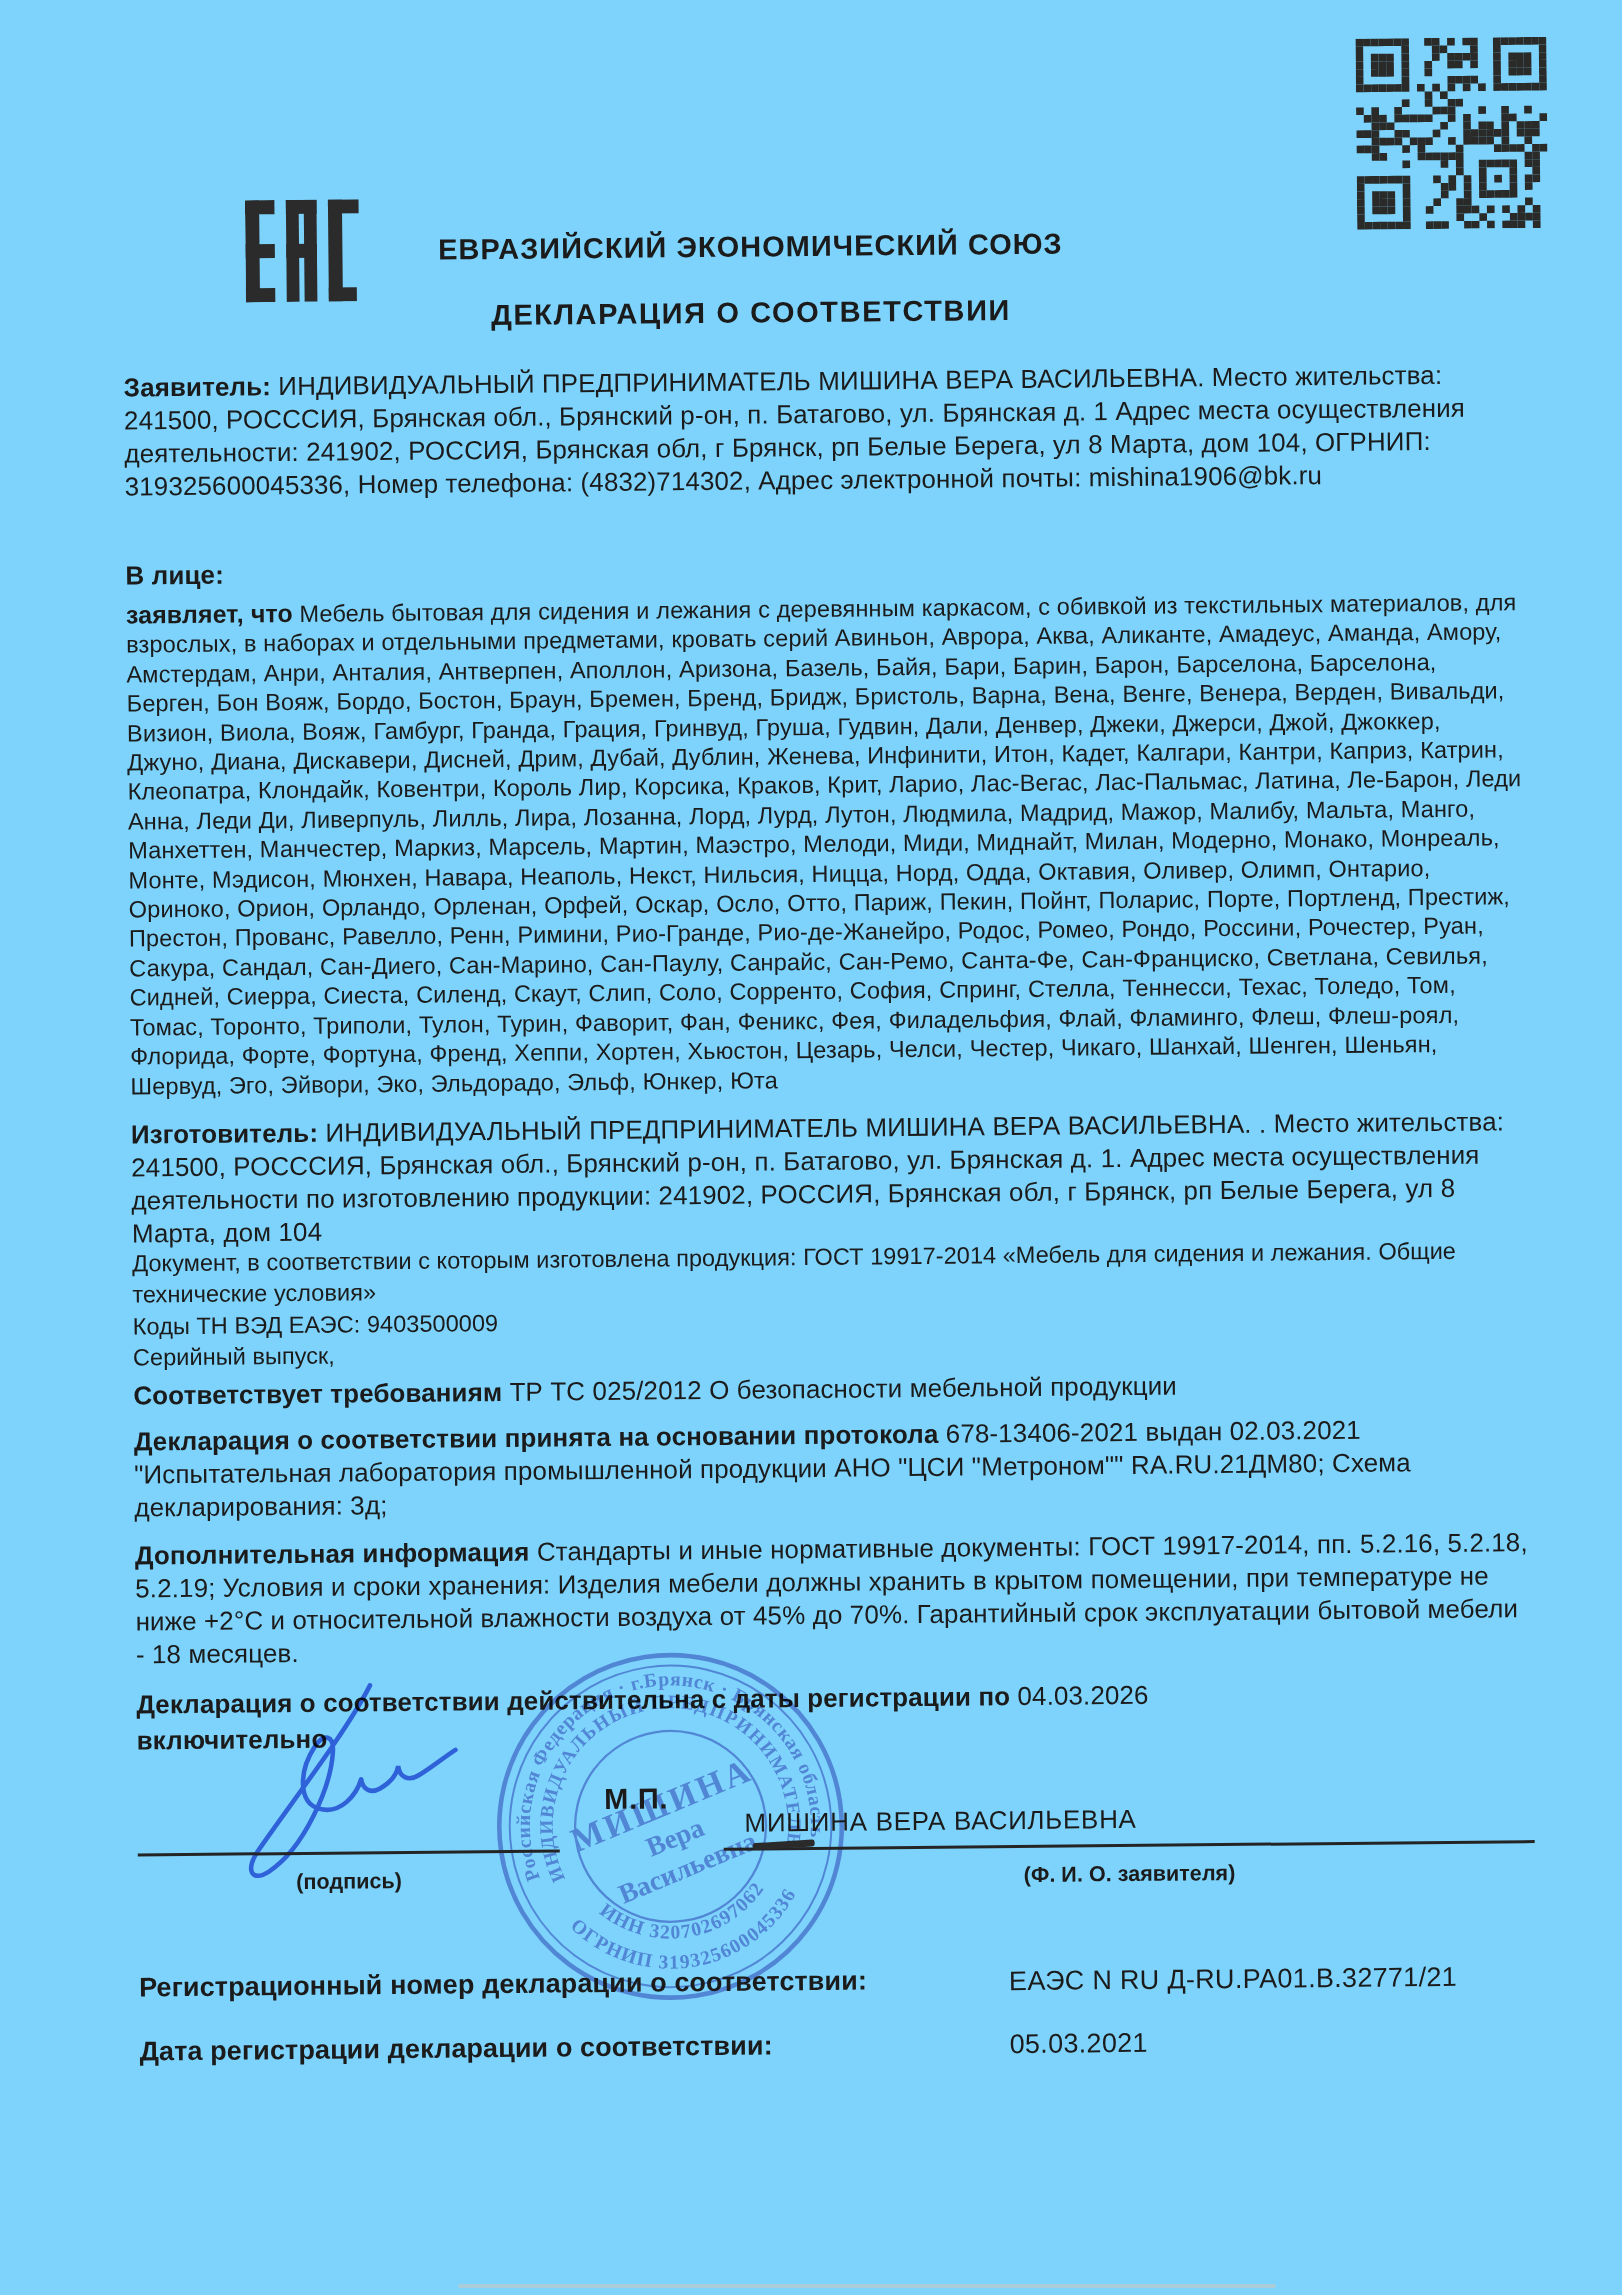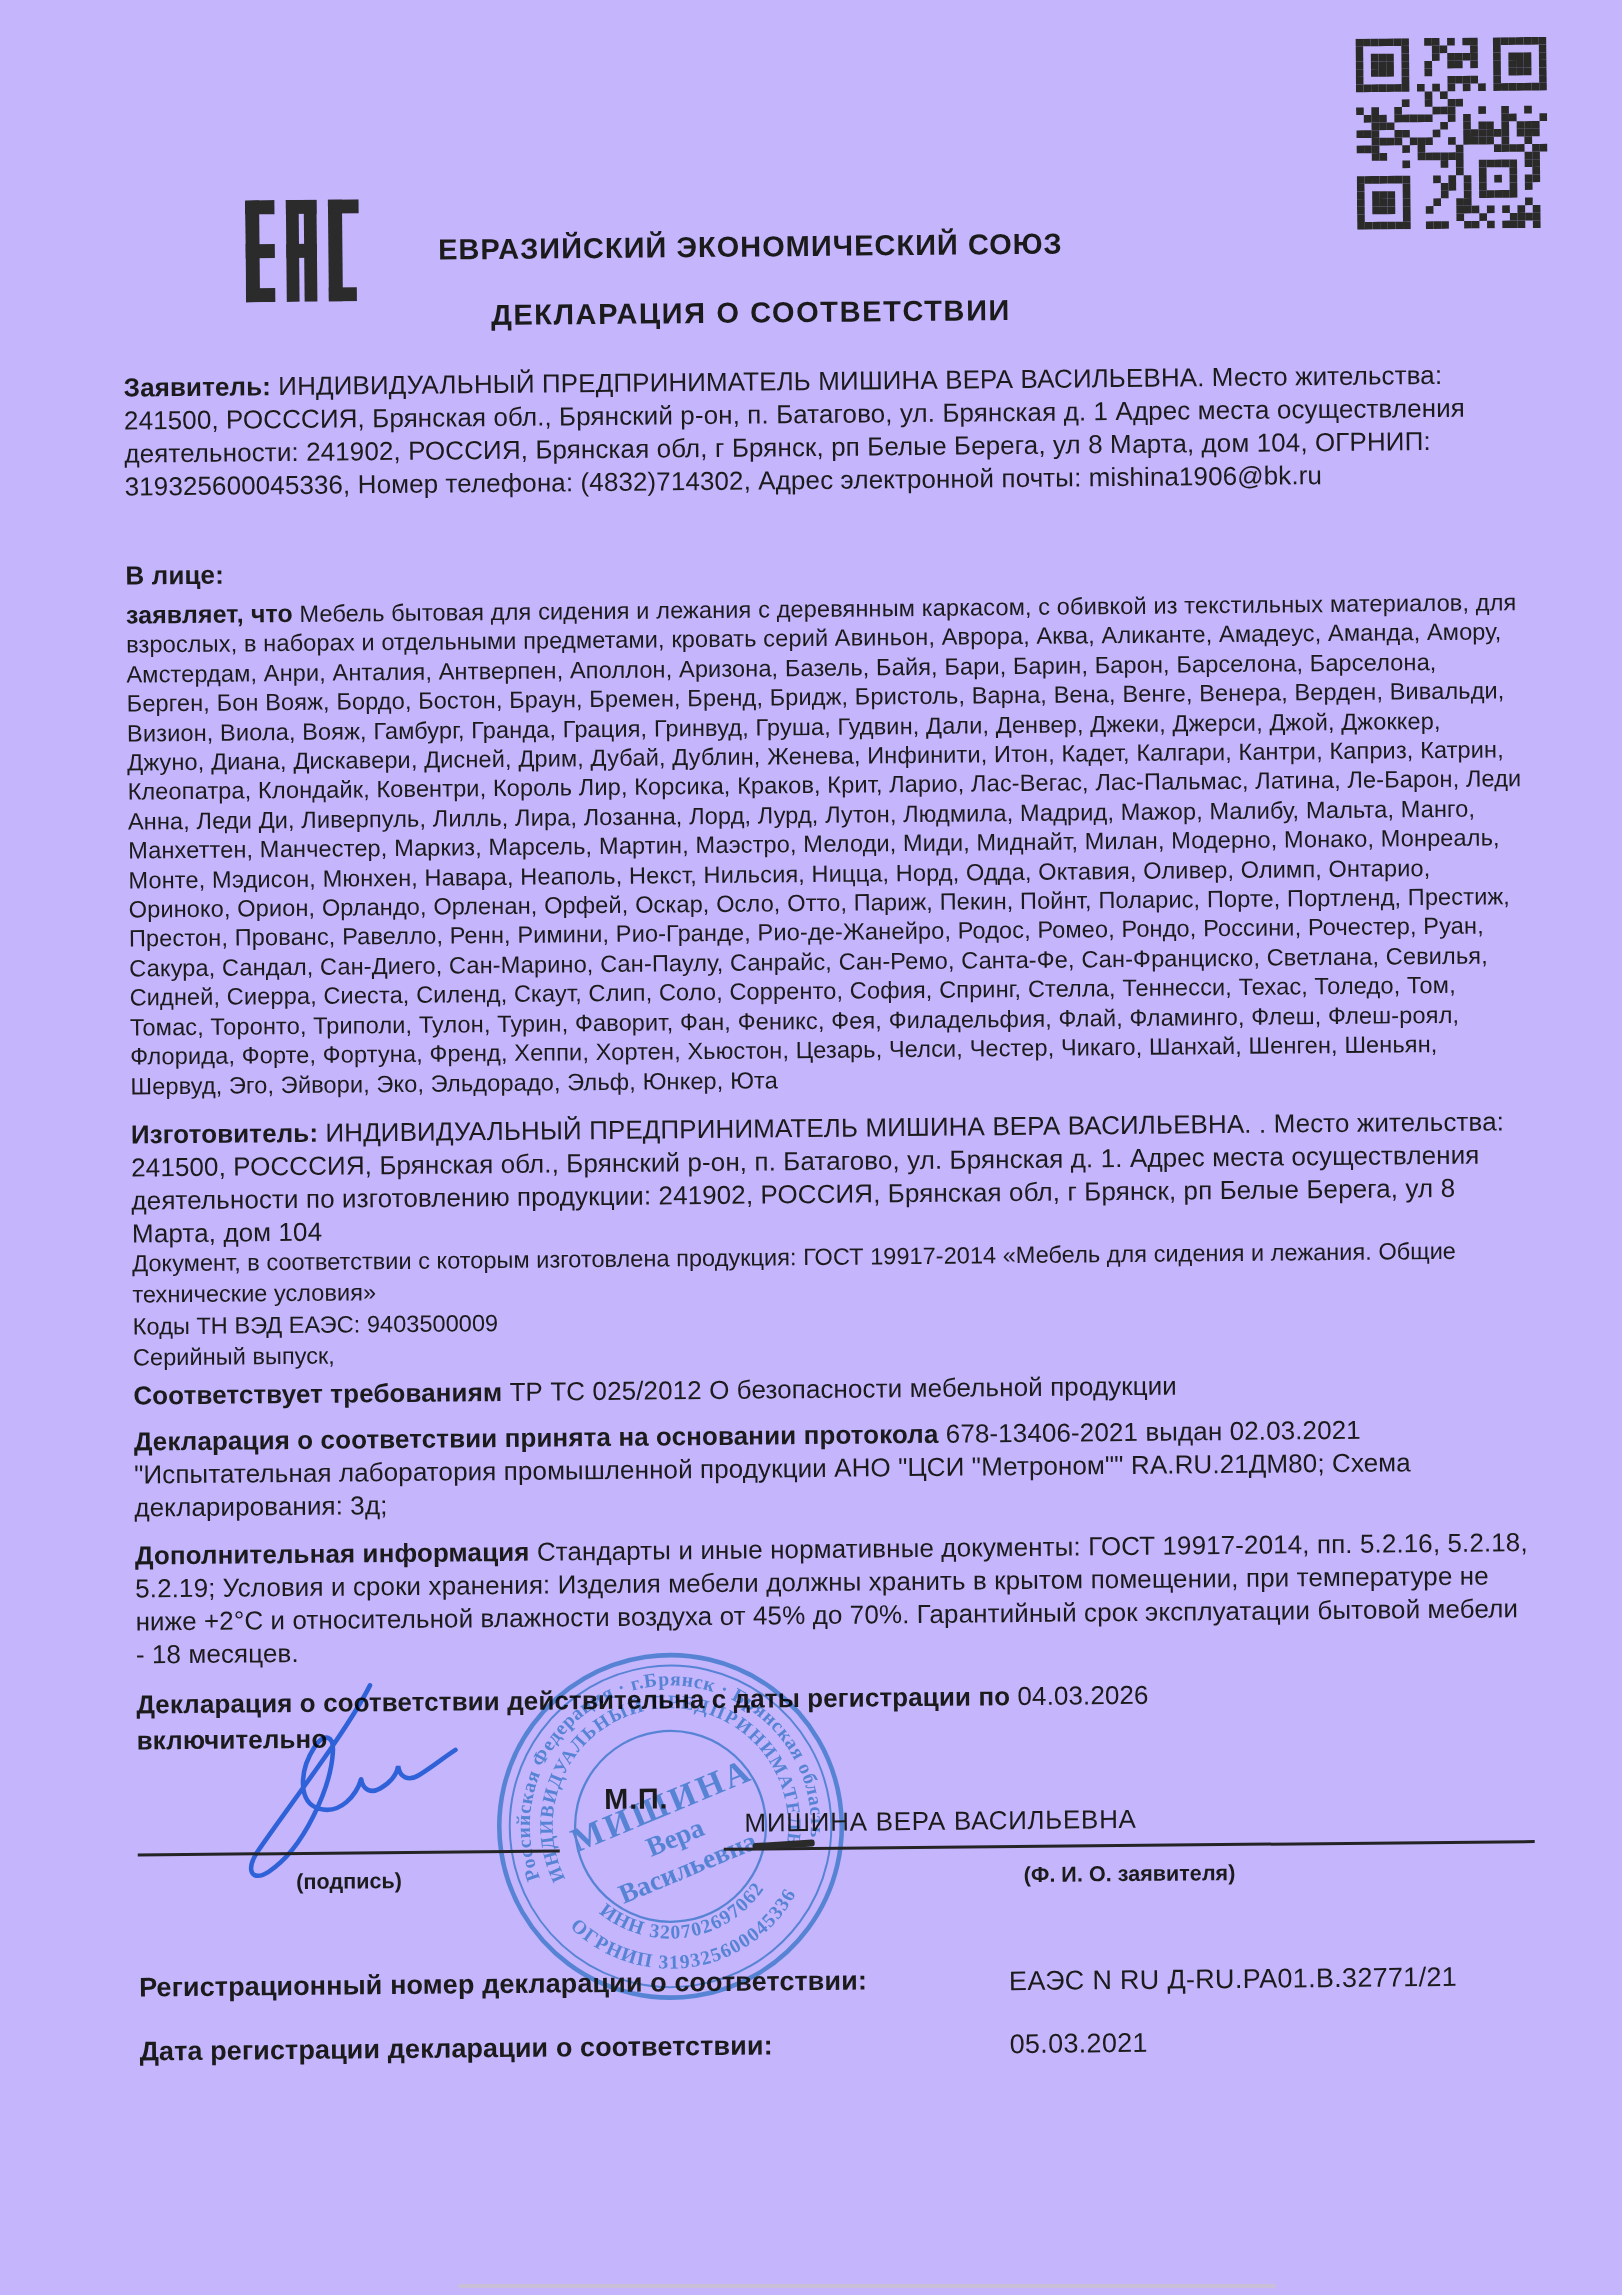--- a/index.html
+++ b/index.html
@@ -1,18 +1,18 @@
 <!DOCTYPE html>
 <html style="font-size:10.5px"><head>
 <meta charset="utf-8">
 <style>
   html,body{margin:0;padding:0;background:#e8e8e8;}
   .page{
     position:relative;width:1623px;height:2295px;margin:0 auto;
-    background:#c4b5fd;overflow:hidden;
+    background:#7dd3fc;overflow:hidden;
     font-family:"Liberation Sans",sans-serif;color:#1b1b1b;
   }
   .tilt{position:absolute;left:0;top:0;width:1623px;height:2295px;
     transform:rotate(-0.55deg);transform-origin:811px 1145px;}
   .abs{position:absolute;}
   .b{font-weight:bold;}
   .body40{font-size:26px;line-height:33px;letter-spacing:0.1px;}
   .body36{font-size:23.6px;line-height:29.4px;letter-spacing:0.1px;}
   .docline{font-size:23.6px;line-height:31px;}
   .titleline{font-size:29px;font-weight:bold;letter-spacing:1px;white-space:nowrap;}

